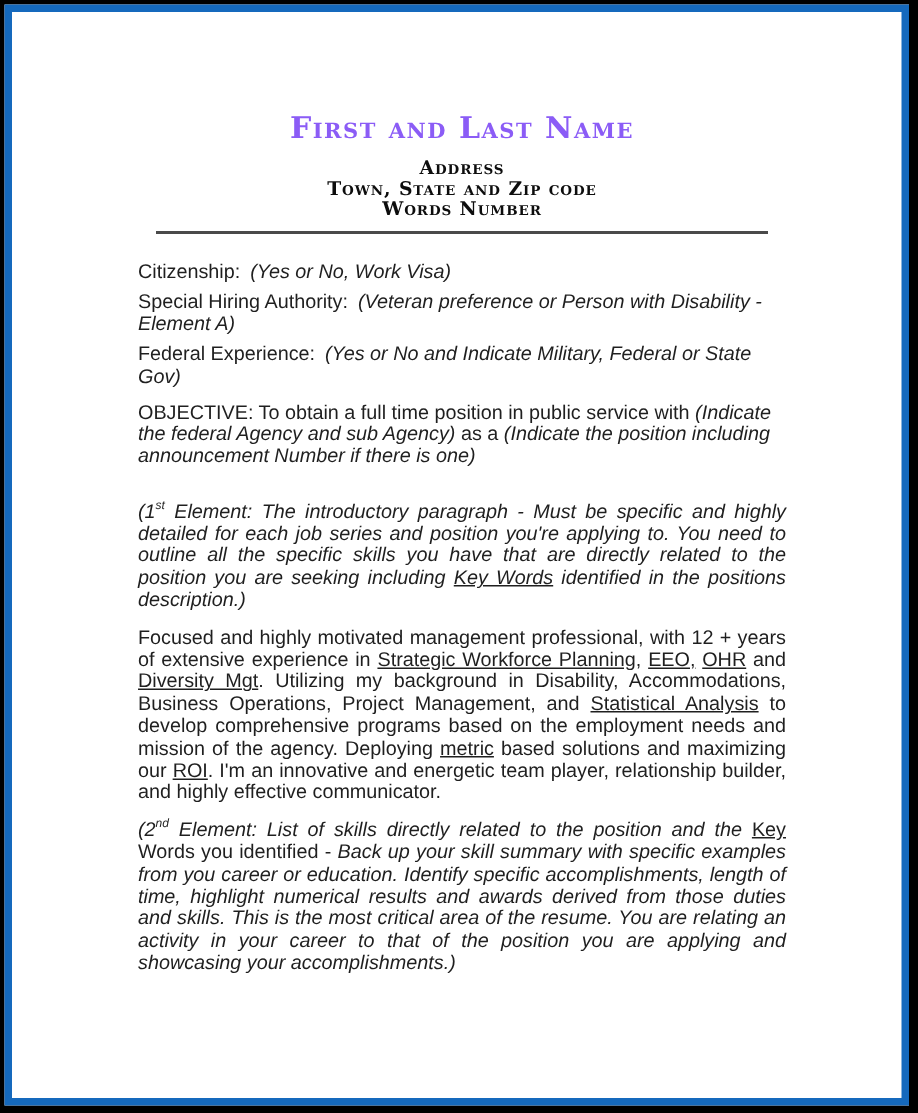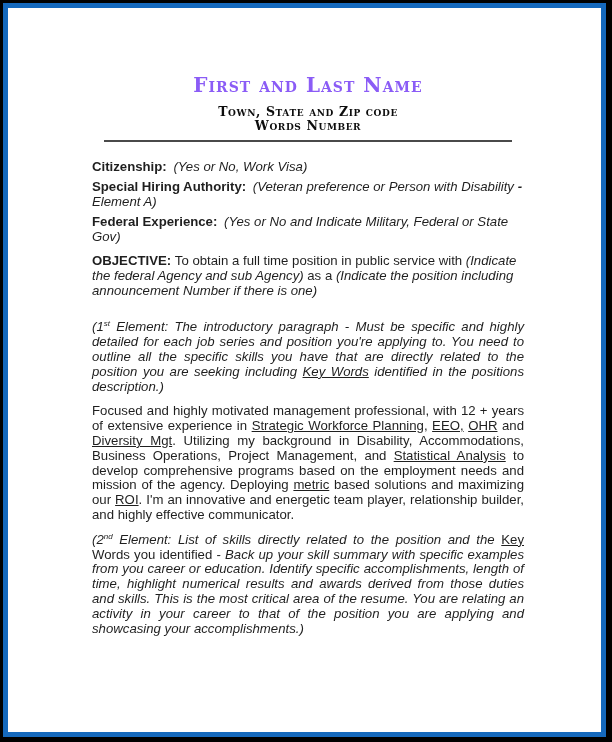--- a/index.html
+++ b/index.html
@@ -15,35 +15,36 @@
            font-weight:700;font-size:12.5px;line-height:13.5px;letter-spacing:0.6px;
            color:#0d0d0d;margin:0 0 8px;}
   .address div{white-space:nowrap;}
   .rule{height:2px;background:#4a4a4a;width:408px;margin:0 0 17px 12px;}
   .fields{margin:0 0 10px;}
   .field{margin:0 0 5px;font-size:13.2px;line-height:15px;}
   .field span:first-child{margin-right:3px;}
   .para{margin:0 0 10px;font-size:13.2px;line-height:14.8px;}
   .just{text-align:justify;}
   .obj{margin-bottom:22px;}
-  .s-b{font-weight:700;margin-top:36px;}
+  .s-b{font-weight:400;margin-top:36px;}
   .s-i{font-style:italic;}
   .s-u{text-decoration:underline;}
   .s-sup{font-size:8px;vertical-align:super;line-height:0;}
 </style>
 </head>
 <body>
 
 <div class="canvas">
   <div class="page">
     <div class="content">
 
       <h1 class="name">First and Last Name</h1>
 
       <div class="address">
+        <div>Address</div>
         <div>Town, State and Zip code</div>
         <div>Words Number</div>
       </div>
 
       <div class="rule"></div>
 
       <div class="fields">
         <p class="field"><span class="s-b">Citizenship: </span><span class="s-i">(Yes or No, Work Visa)</span></p>
         <p class="field"><span class="s-b">Special Hiring Authority: </span><span class="s-i">(Veteran preference or Person with Disability </span><span class="s-b s-i">-</span><span class="s-i"> Element A)</span></p>
         <p class="field"><span class="s-b">Federal Experience: </span><span class="s-i">(Yes or No and Indicate Military, Federal or State Gov)</span></p>

